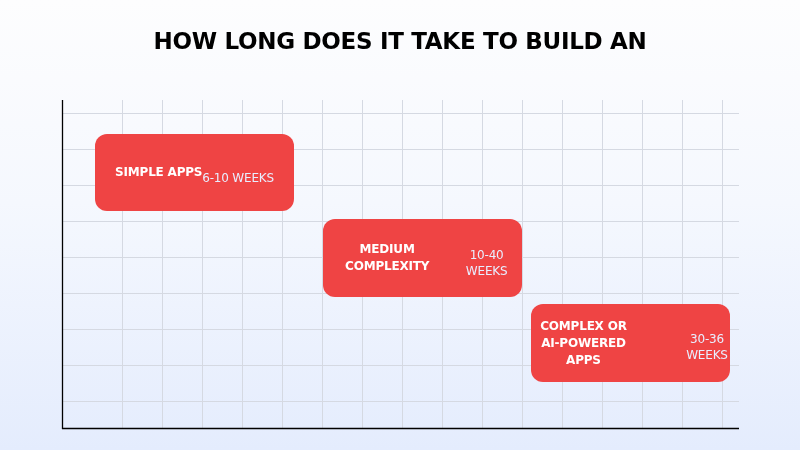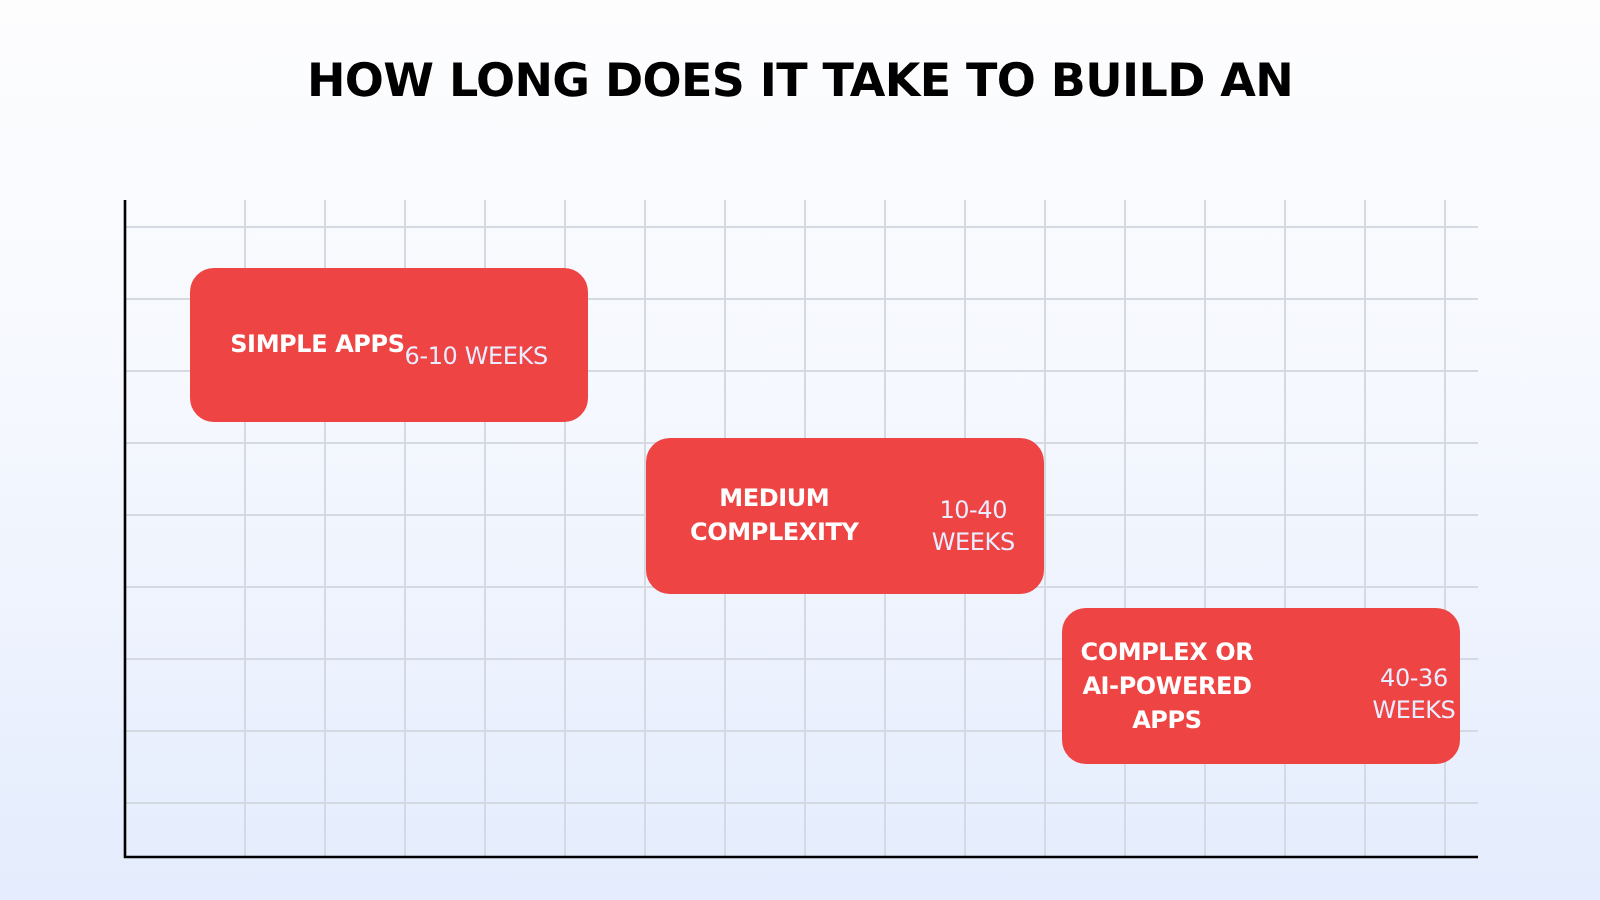--- a/index.html
+++ b/index.html
@@ -83,15 +83,15 @@
     <div class="card-sub">6-10 WEEKS</div>
   </div>
 
   <div class="card" id="card-1">
     <div class="card-title">MEDIUM COMPLEXITY</div>
     <div class="card-sub">10-40 WEEKS</div>
   </div>
 
   <div class="card" id="card-2">
     <div class="card-title">COMPLEX OR AI-POWERED APPS</div>
-    <div class="card-sub">40-36 WEEKS</div>
+    <div class="card-sub">30-36 WEEKS</div>
   </div>
 </div>
 
 </body></html>

